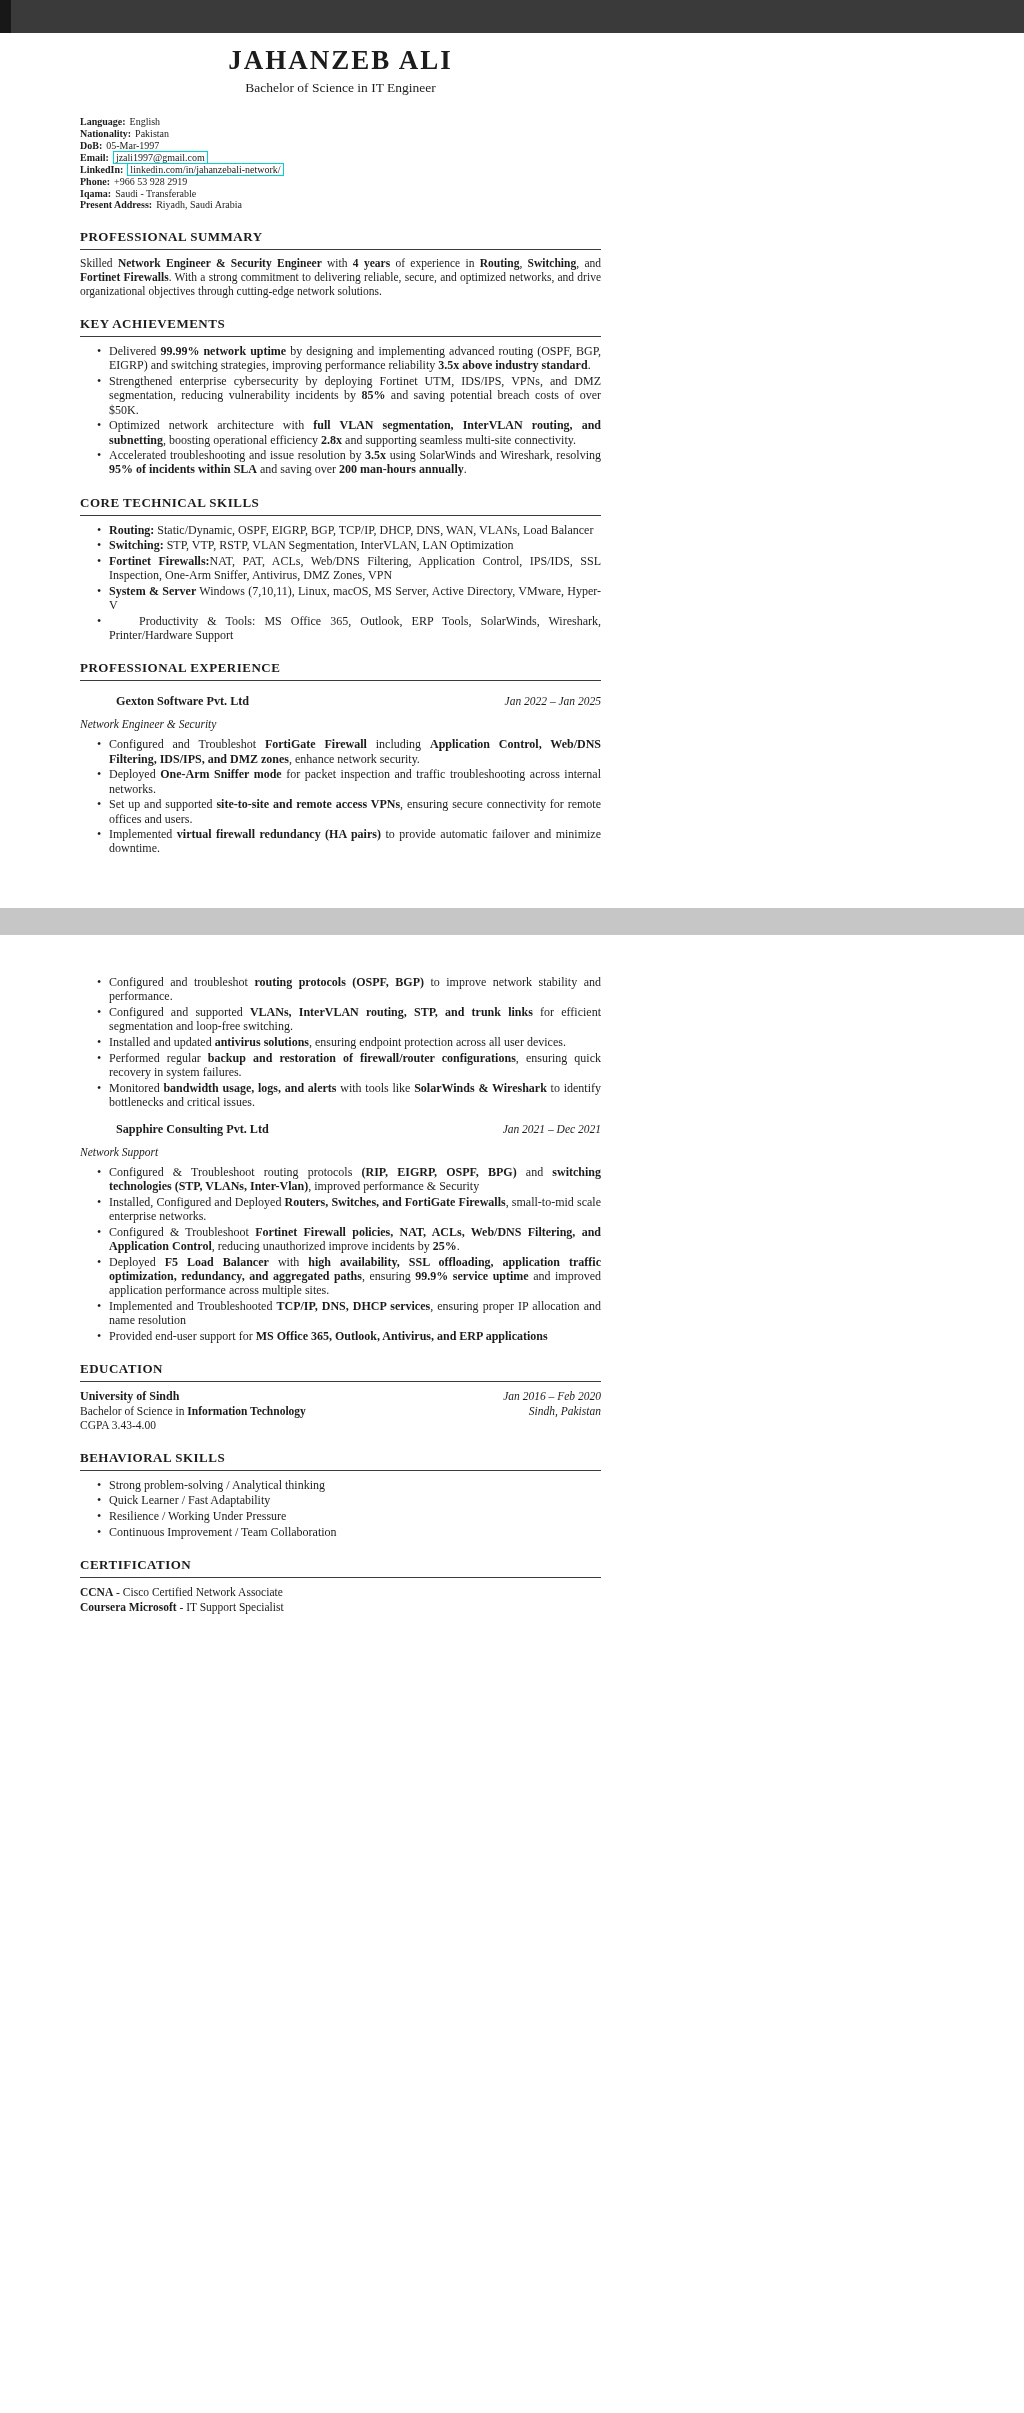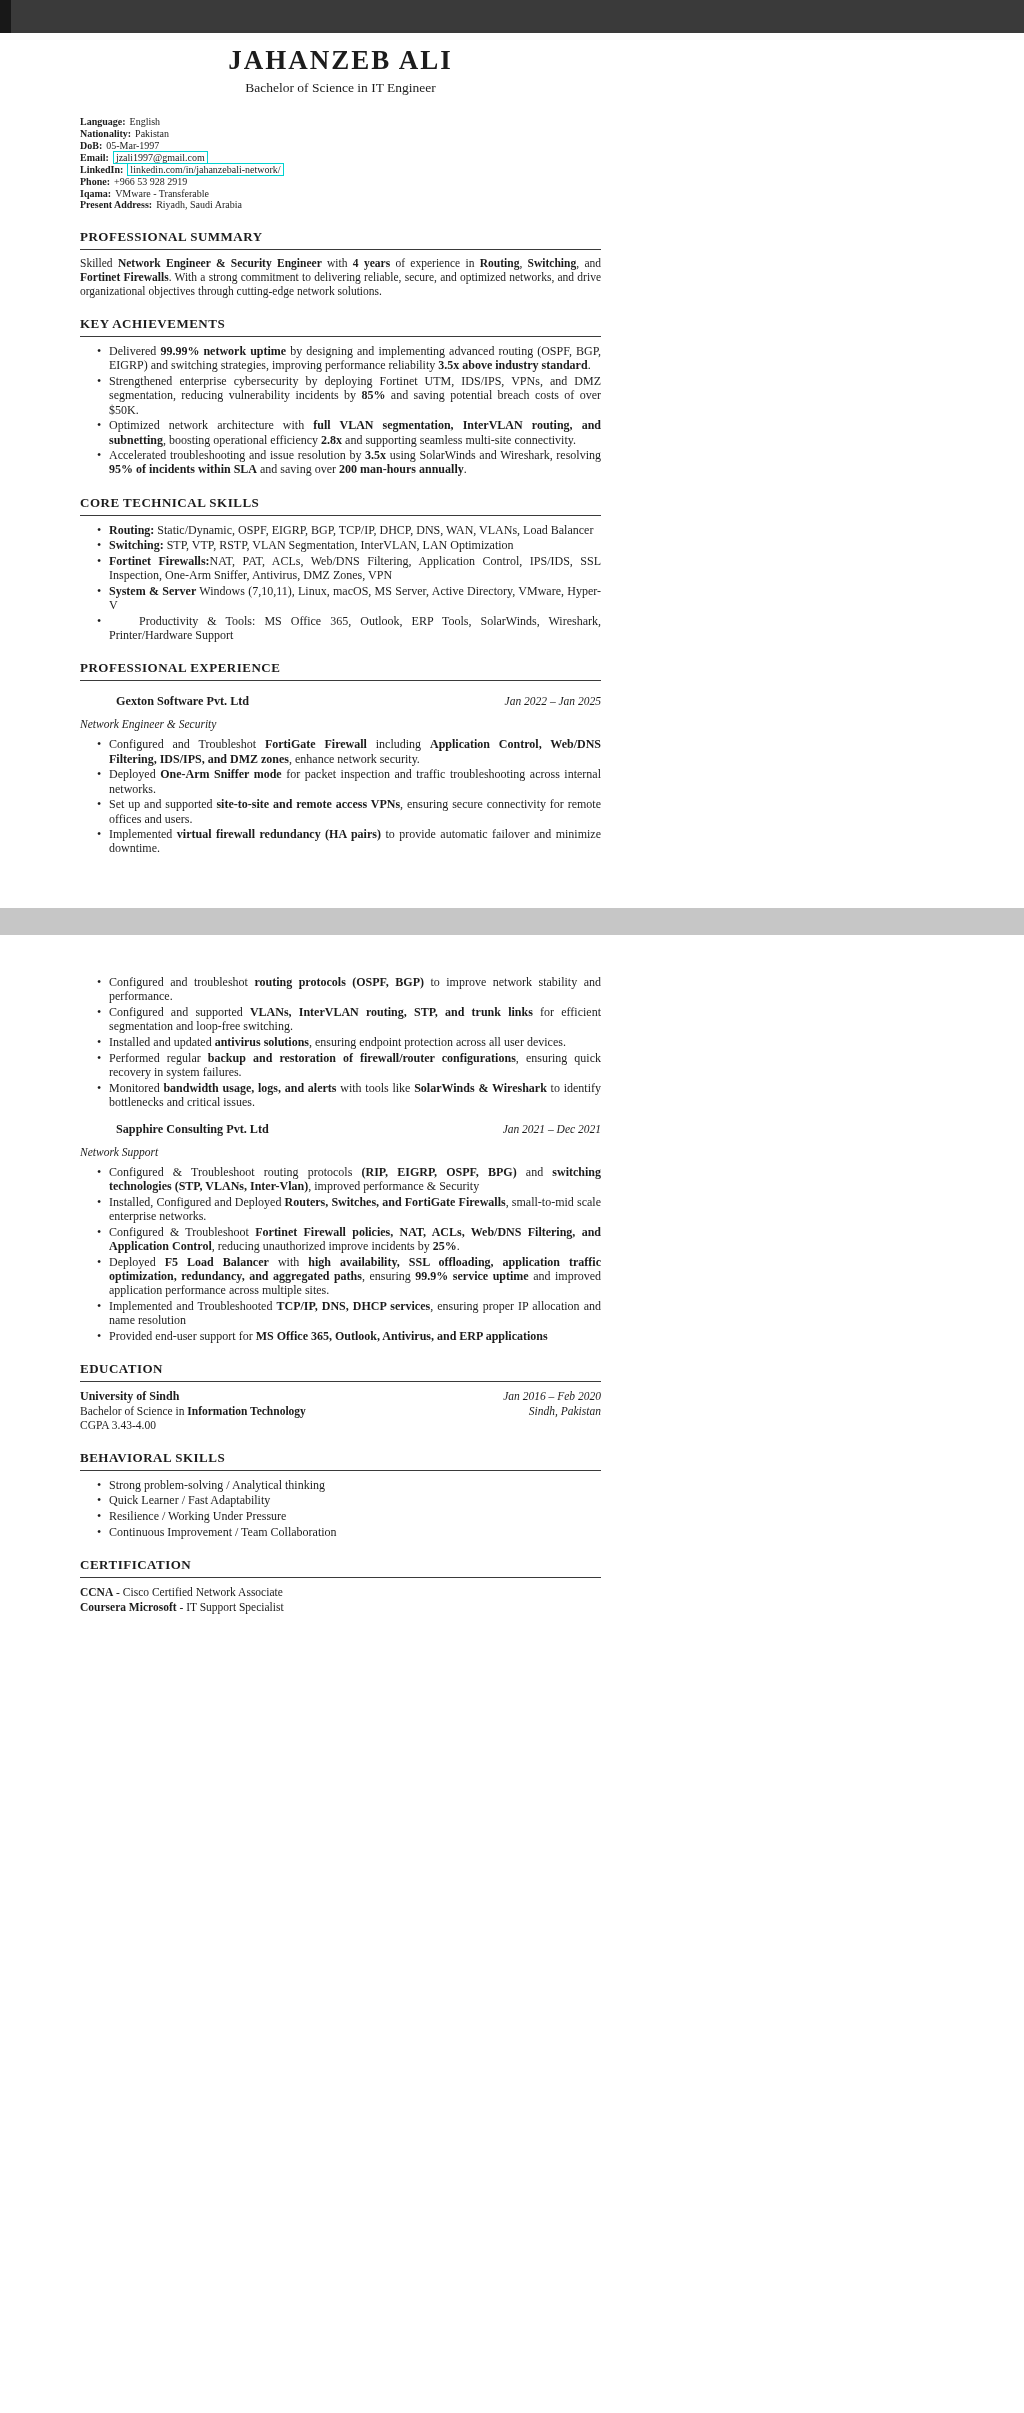--- a/index.html
+++ b/index.html
@@ -66,21 +66,21 @@
     <div class="name">JAHANZEB ALI</div>
     <div class="subtitle">Bachelor of Science in IT Engineer</div>
 
     <div class="contact">
       <div class="crow"><b>Language:</b><span>English</span></div>
       <div class="crow"><b>Nationality:</b><span>Pakistan</span></div>
       <div class="crow"><b>DoB:</b><span>05-Mar-1997</span></div>
       <div class="crow"><b>Email:</b><span class="linkbox">jzali1997@gmail.com</span></div>
       <div class="crow"><b>LinkedIn:</b><span class="linkbox">linkedin.com/in/jahanzebali-network/</span></div>
       <div class="crow"><b>Phone:</b><span>+966 53 928 2919</span></div>
-      <div class="crow"><b>Iqama:</b><span>VMware - Transferable</span></div>
+      <div class="crow"><b>Iqama:</b><span>Saudi - Transferable</span></div>
       <div class="crow"><b>Present Address:</b><span>Riyadh, Saudi Arabia</span></div>
     </div>
 
     <h2>PROFESSIONAL SUMMARY</h2>
     <p class="para"><span>Skilled </span><span style="font-weight: bold;">Network Engineer &amp; Security Engineer</span><span> with </span><span style="font-weight: bold;">4 years</span><span> of experience in </span><span style="font-weight: bold;">Routing</span><span>, </span><span style="font-weight: bold;">Switching</span><span>, and </span><span style="font-weight: bold;">Fortinet Firewalls</span><span>. With a strong commitment to delivering reliable, secure, and optimized networks, and drive organizational objectives through cutting-edge network solutions.</span></p>
 
     <h2>KEY ACHIEVEMENTS</h2>
     <ul>
       <li><span>Delivered </span><span style="font-weight: bold;">99.99% network uptime</span><span> by designing and implementing advanced routing (OSPF, BGP, EIGRP) and switching strategies, improving performance reliability </span><span style="font-weight: bold;">3.5x above industry standard</span><span>.</span></li>
       <li><span>Strengthened enterprise cybersecurity by deploying Fortinet UTM, IDS/IPS, VPNs, and DMZ segmentation, reducing vulnerability incidents by </span><span style="font-weight: bold;">85%</span><span> and saving potential breach costs of over $50K.</span></li>

